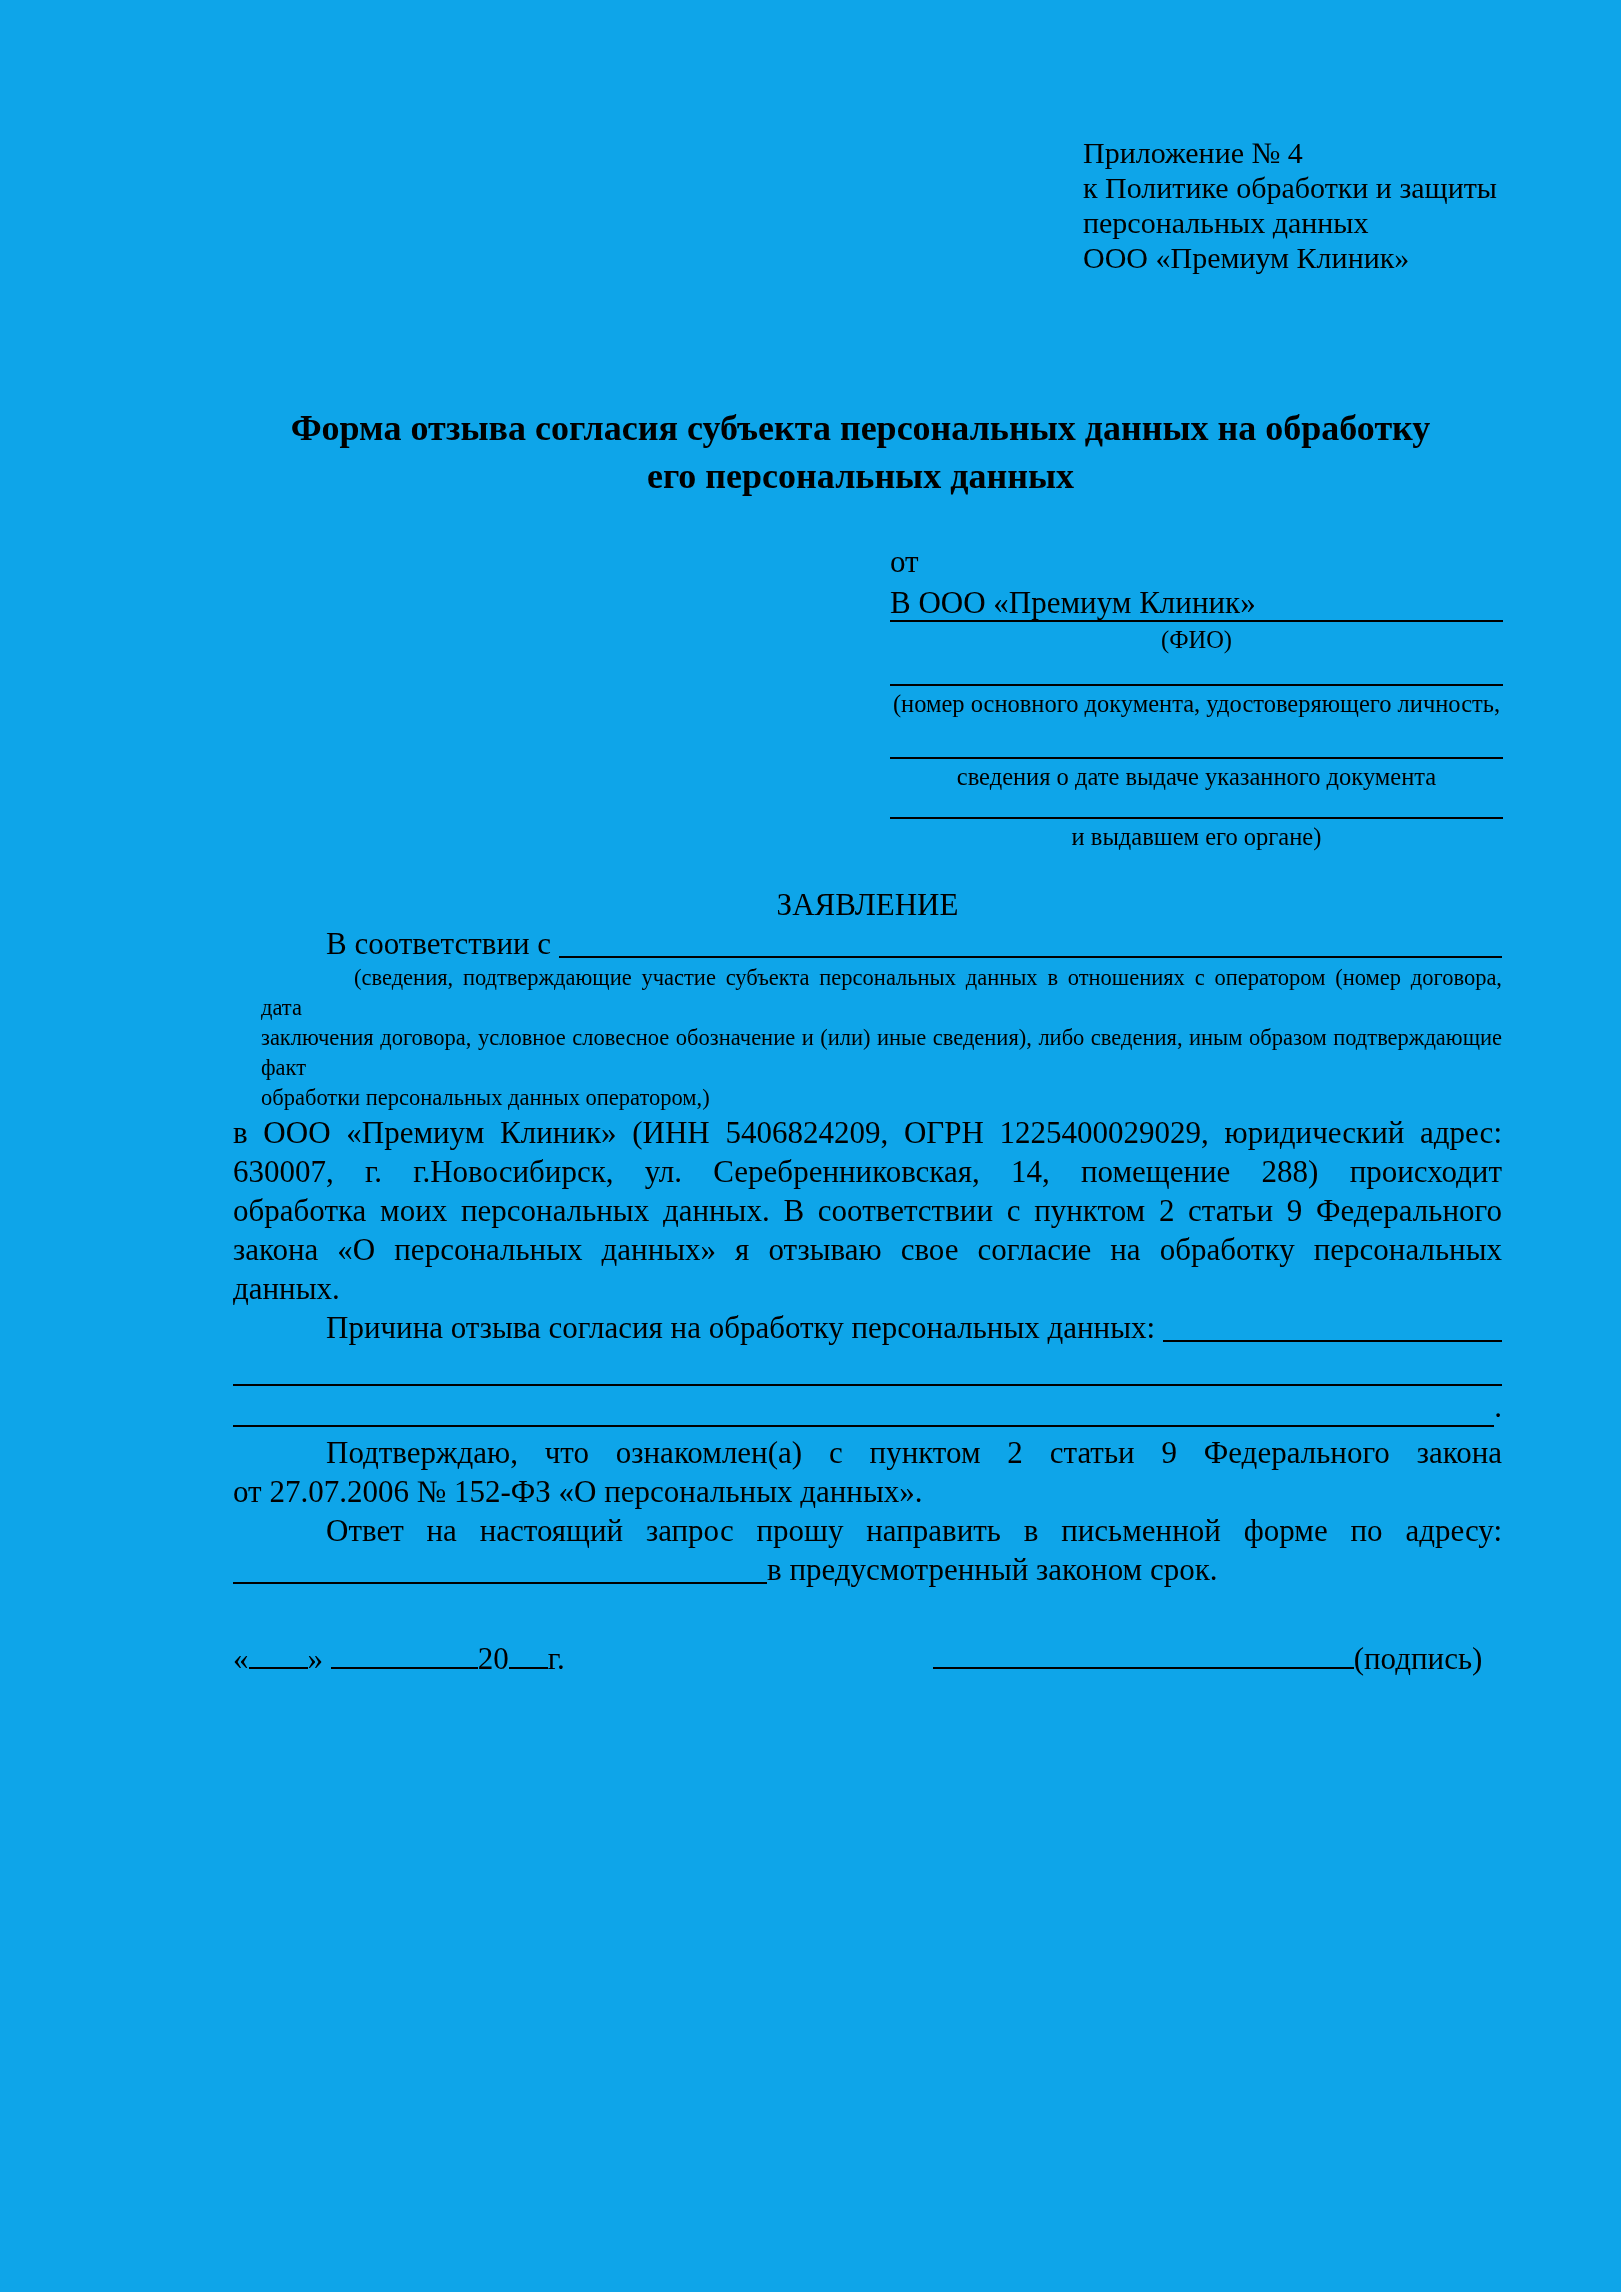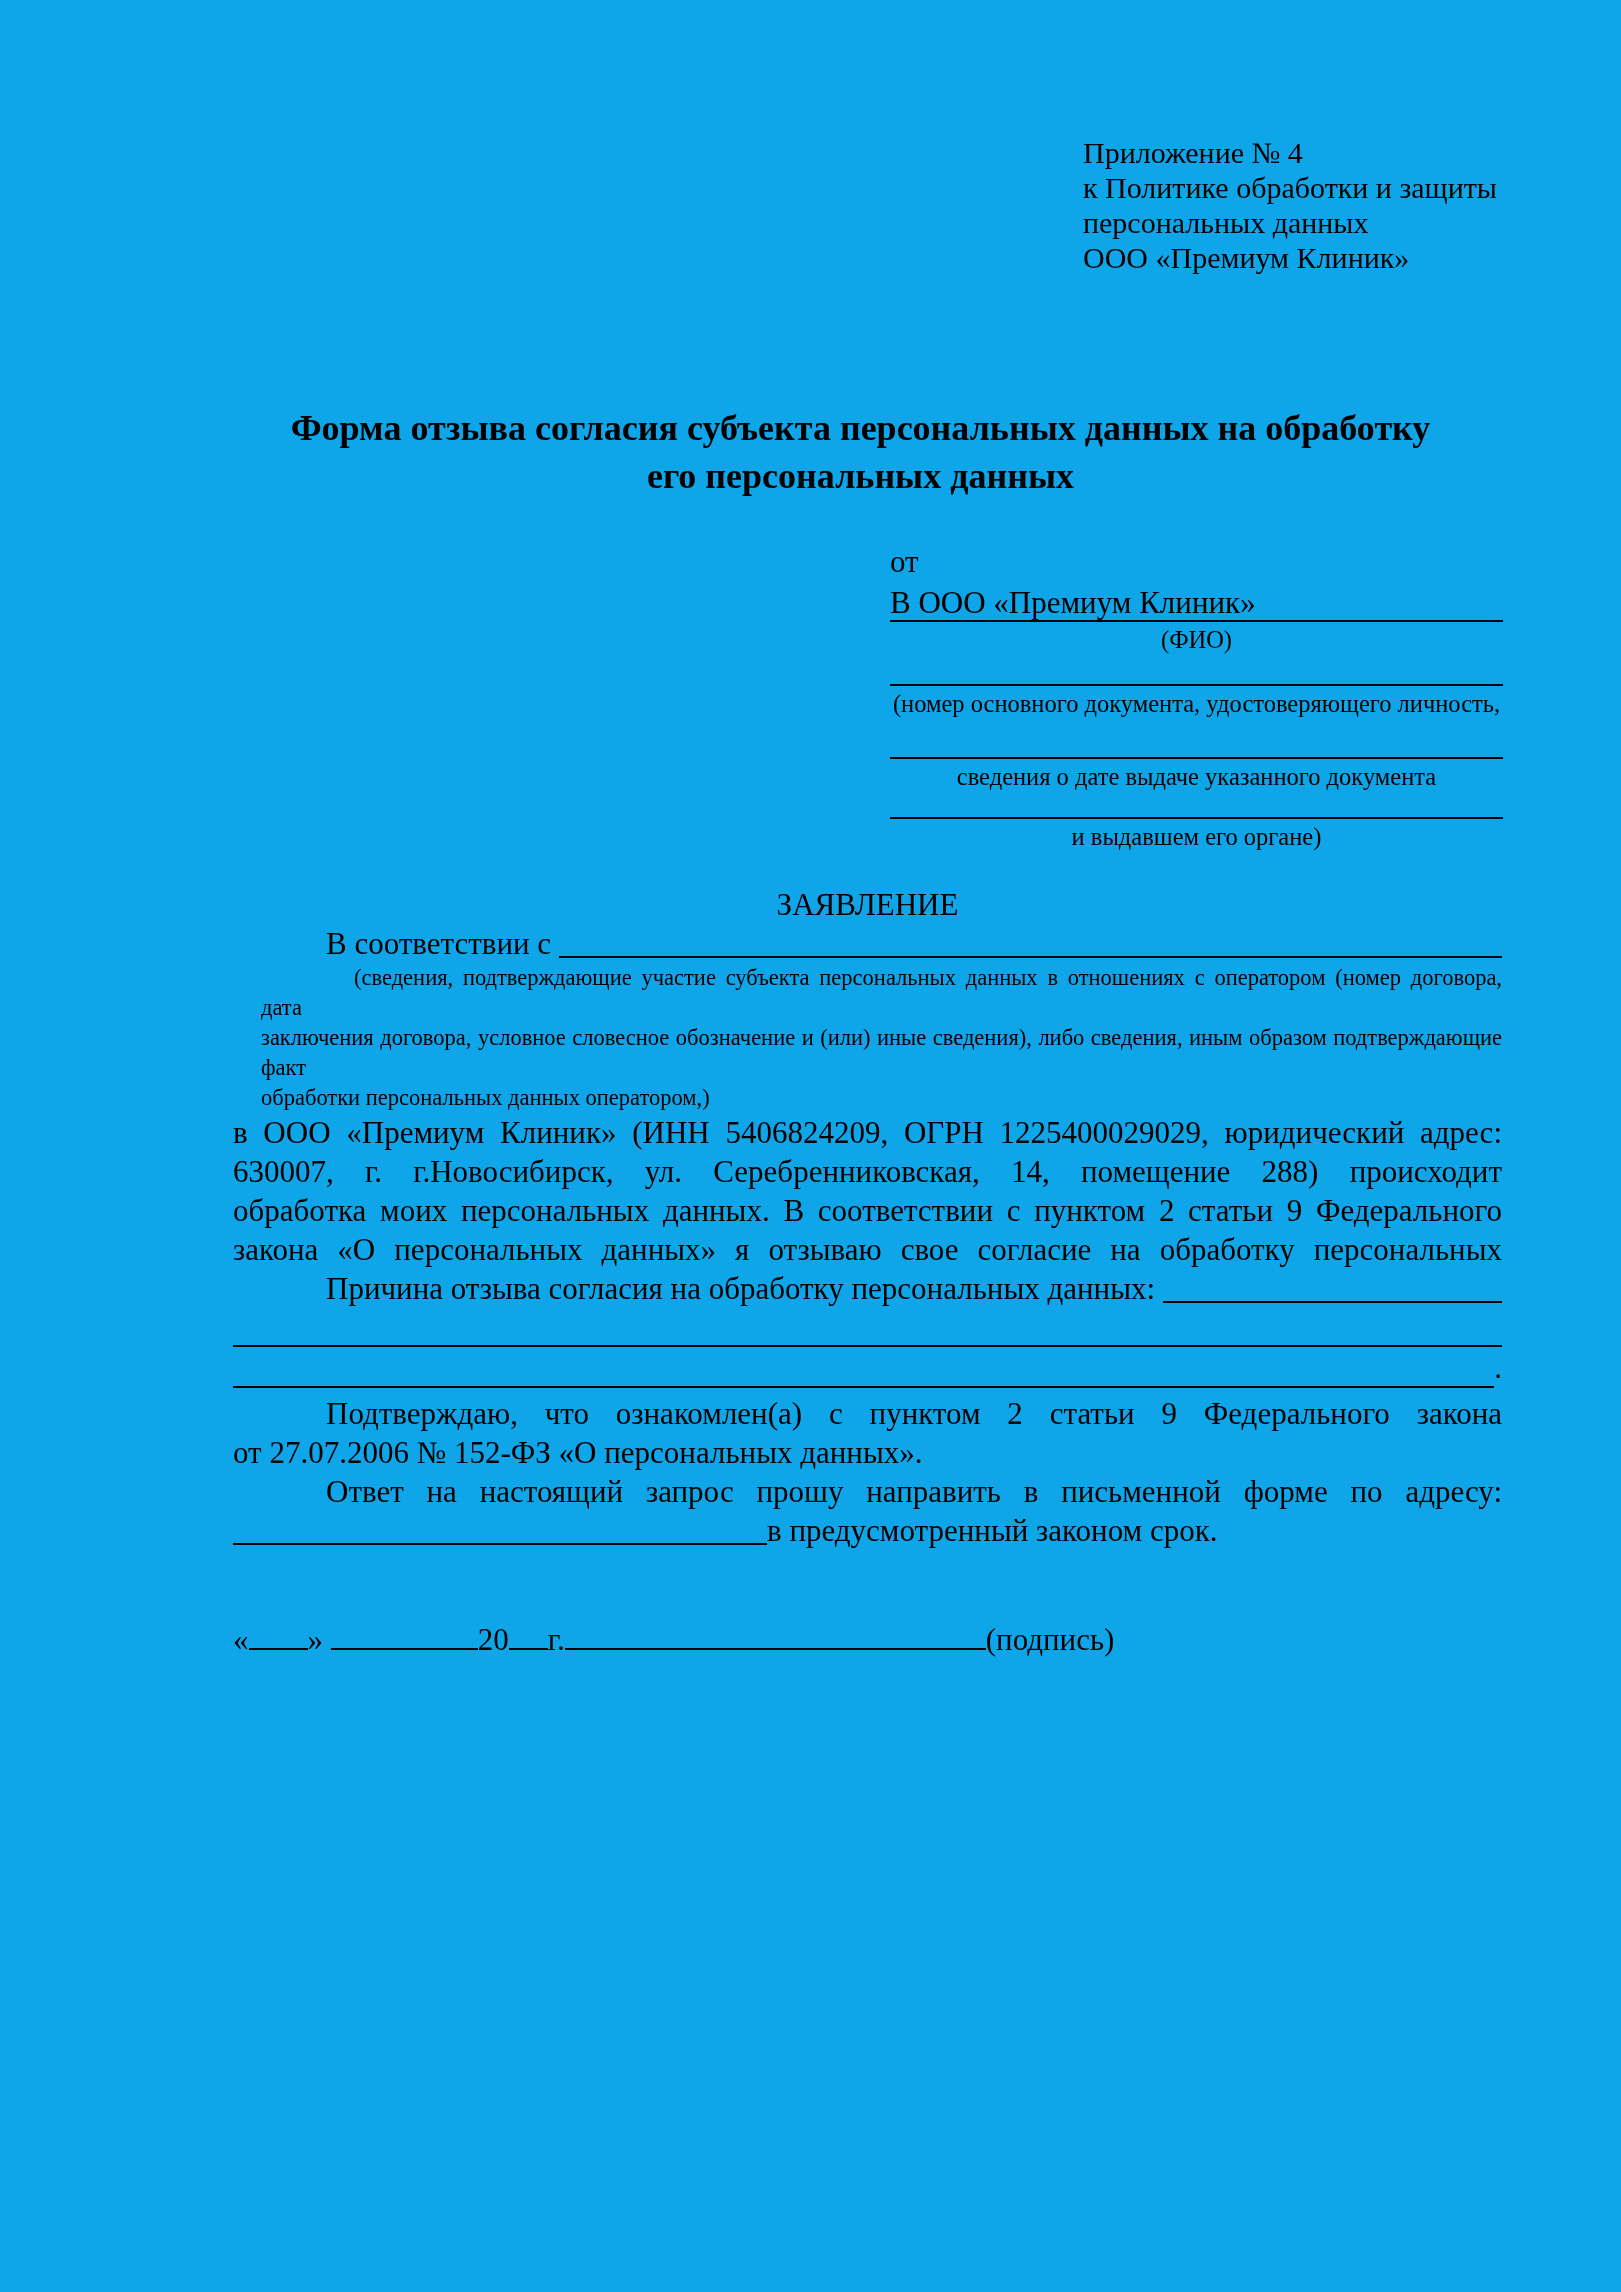--- a/index.html
+++ b/index.html
@@ -43,21 +43,21 @@
   .jl{text-align:justify;text-align-last:justify;}
   .fineprint{font-size:22.5px;line-height:30px;margin-left:28px;}
   .fineprint .fp1{text-indent:93px;}
   .blank1{height:33px;border-bottom:2.9px solid #000;margin-top:3.9px;}
   .blank2{display:flex;height:41px;line-height:41px;}
   .blank2 .fill2{flex:1 1 auto;border-bottom:2.9px solid #000;margin-bottom:0;}
   .blank2 .dot{flex:0 0 auto;align-self:flex-end;}
   .confirm{margin-top:5.9px;}
   .iul{display:inline-block;border-bottom:2.9px solid #000;height:29px;}
   .u60{width:59px;} .u150{width:147px;} .u40{width:39px;} .u430{width:421px;}
-  .sig-row{margin-top:69px;display:flex;justify-content:flex-start;}
+  .sig-row{margin-top:49px;display:flex;justify-content:space-between;}
   .sig-right{margin-right:19.6px;white-space:nowrap;}
   .date-left{white-space:nowrap;}
 </style>
 </head>
 <body>
 
 <div class="page">
 
   <div class="header-note">
     <div>Приложение № 4</div>
@@ -106,20 +106,21 @@
       <div class="fp1 jl">(сведения, подтверждающие участие субъекта персональных данных в отношениях с оператором (номер договора, дата</div>
       <div class="jl">заключения договора, условное словесное обозначение и (или) иные сведения), либо сведения, иным образом подтверждающие факт</div>
       <div>обработки персональных данных оператором,)</div>
     </div>
 
     <div>
       <div class="jl">в ООО «Премиум Клиник» (ИНН 5406824209, ОГРН 1225400029029, юридический адрес:</div>
       <div class="jl">630007, г. г.Новосибирск, ул. Серебренниковская, 14, помещение 288) происходит</div>
       <div class="jl">обработка моих персональных данных. В соответствии с пунктом 2 статьи 9 Федерального</div>
       <div class="jl">закона «О персональных данных» я отзываю свое согласие на обработку персональных</div>
+      <div>данных.</div>
     </div>
 
     <div class="row">
       <span class="prefix indent">Причина отзыва согласия на обработку персональных данных: </span>
       <span class="fill"></span>
     </div>
 
     <div class="blank1"></div>
     <div class="blank2">
       <span class="fill2"></span>

